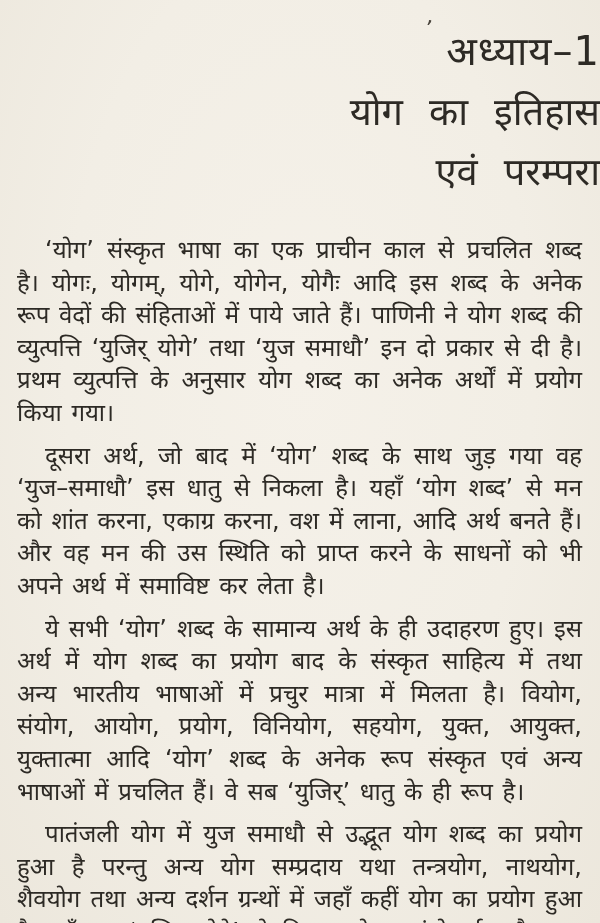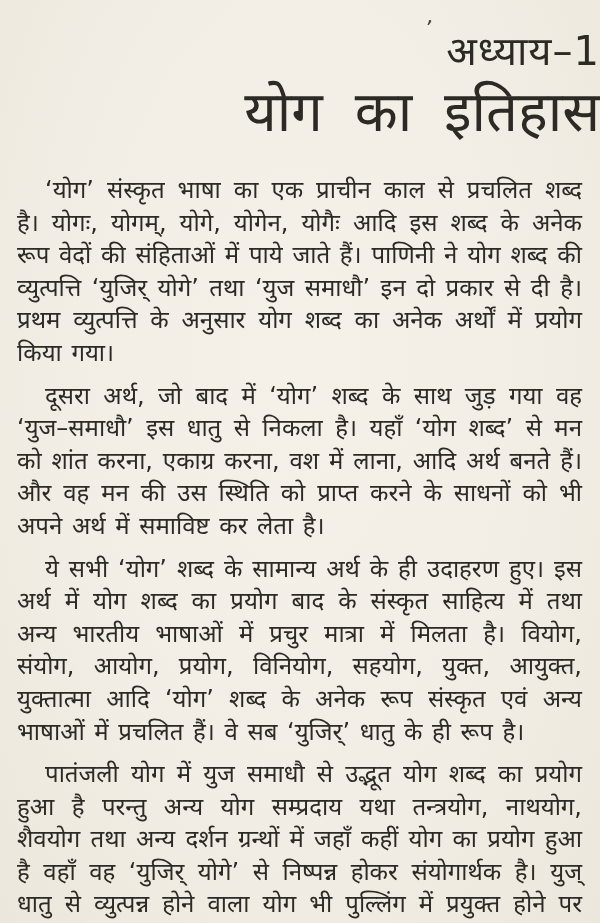--- a/index.html
+++ b/index.html
@@ -21,21 +21,21 @@
   .heading {
     padding-top: 20px;
     text-align: right;
   }
   .chapter-line {
     font-size: 40px;
     line-height: 62px;
     letter-spacing: 1px;
   }
   .title-line {
-    font-size: 56px;
+    font-size: 38px;
     line-height: 60px;
     word-spacing: 14px;
     margin-left: 48px;
   }
   .body-text {
     margin-top: 32px;
     padding: 0 8px 0 7px;
     font-size: 24px;
     line-height: 32.6px;
     text-align: justify;
@@ -58,20 +58,21 @@
 </head>
 <body>
 
 <div class="page">
 
   <span class="corner-mark">’</span>
 
   <header class="heading">
     <div class="chapter-line">अध्याय–1</div>
     <div class="title-line">योग का इतिहास</div>
+    <div class="title-line">एवं परम्परा</div>
   </header>
 
   <main class="body-text">
     <p class="para">‘योग’ संस्कृत भाषा का एक प्राचीन काल से प्रचलित शब्द है। योगः, योगम्, योगे, योगेन, योगैः आदि इस शब्द के अनेक रूप वेदों की संहिताओं में पाये जाते हैं। पाणिनी ने योग शब्द की व्युत्पत्ति ‘युजिर् योगे’ तथा ‘युज समाधौ’ इन दो प्रकार से दी है। प्रथम व्युत्पत्ति के अनुसार योग शब्द का अनेक अर्थों में प्रयोग किया गया।</p>
     <p class="para">दूसरा अर्थ, जो बाद में ‘योग’ शब्द के साथ जुड़ गया वह ‘युज–समाधौ’ इस धातु से निकला है। यहाँ ‘योग शब्द’ से मन को शांत करना, एकाग्र करना, वश में लाना, आदि अर्थ बनते हैं। और वह मन की उस स्थिति को प्राप्त करने के साधनों को भी अपने अर्थ में समाविष्ट कर लेता है।</p>
     <p class="para">ये सभी ‘योग’ शब्द के सामान्य अर्थ के ही उदाहरण हुए। इस अर्थ में योग शब्द का प्रयोग बाद के संस्कृत साहित्य में तथा अन्य भारतीय भाषाओं में प्रचुर मात्रा में मिलता है। वियोग, संयोग, आयोग, प्रयोग, विनियोग, सहयोग, युक्त, आयुक्त, युक्तात्मा आदि ‘योग’ शब्द के अनेक रूप संस्कृत एवं अन्य भाषाओं में प्रचलित हैं। वे सब ‘युजिर्’ धातु के ही रूप है।</p>
     <p class="para">पातंजली योग में  युज समाधौ से उद्भूत योग शब्द का प्रयोग हुआ है परन्तु अन्य योग सम्प्रदाय यथा तन्त्रयोग, नाथयोग, शैवयोग तथा अन्य दर्शन ग्रन्थों में जहाँ कहीं योग का प्रयोग हुआ है वहाँ वह ‘युजिर् योगे’ से निष्पन्न होकर संयोगार्थक है। युज् धातु से व्युत्पन्न होने वाला योग भी पुल्लिंग में प्रयुक्त होने पर समाधी अर्थ का वाचक है परन्तु नपुंसकलिंग में प्रयुक्त होने पर योग–शास्त्र रूप अर्थ का ज्ञापक है।</p>
   </main>
 
 </div>

